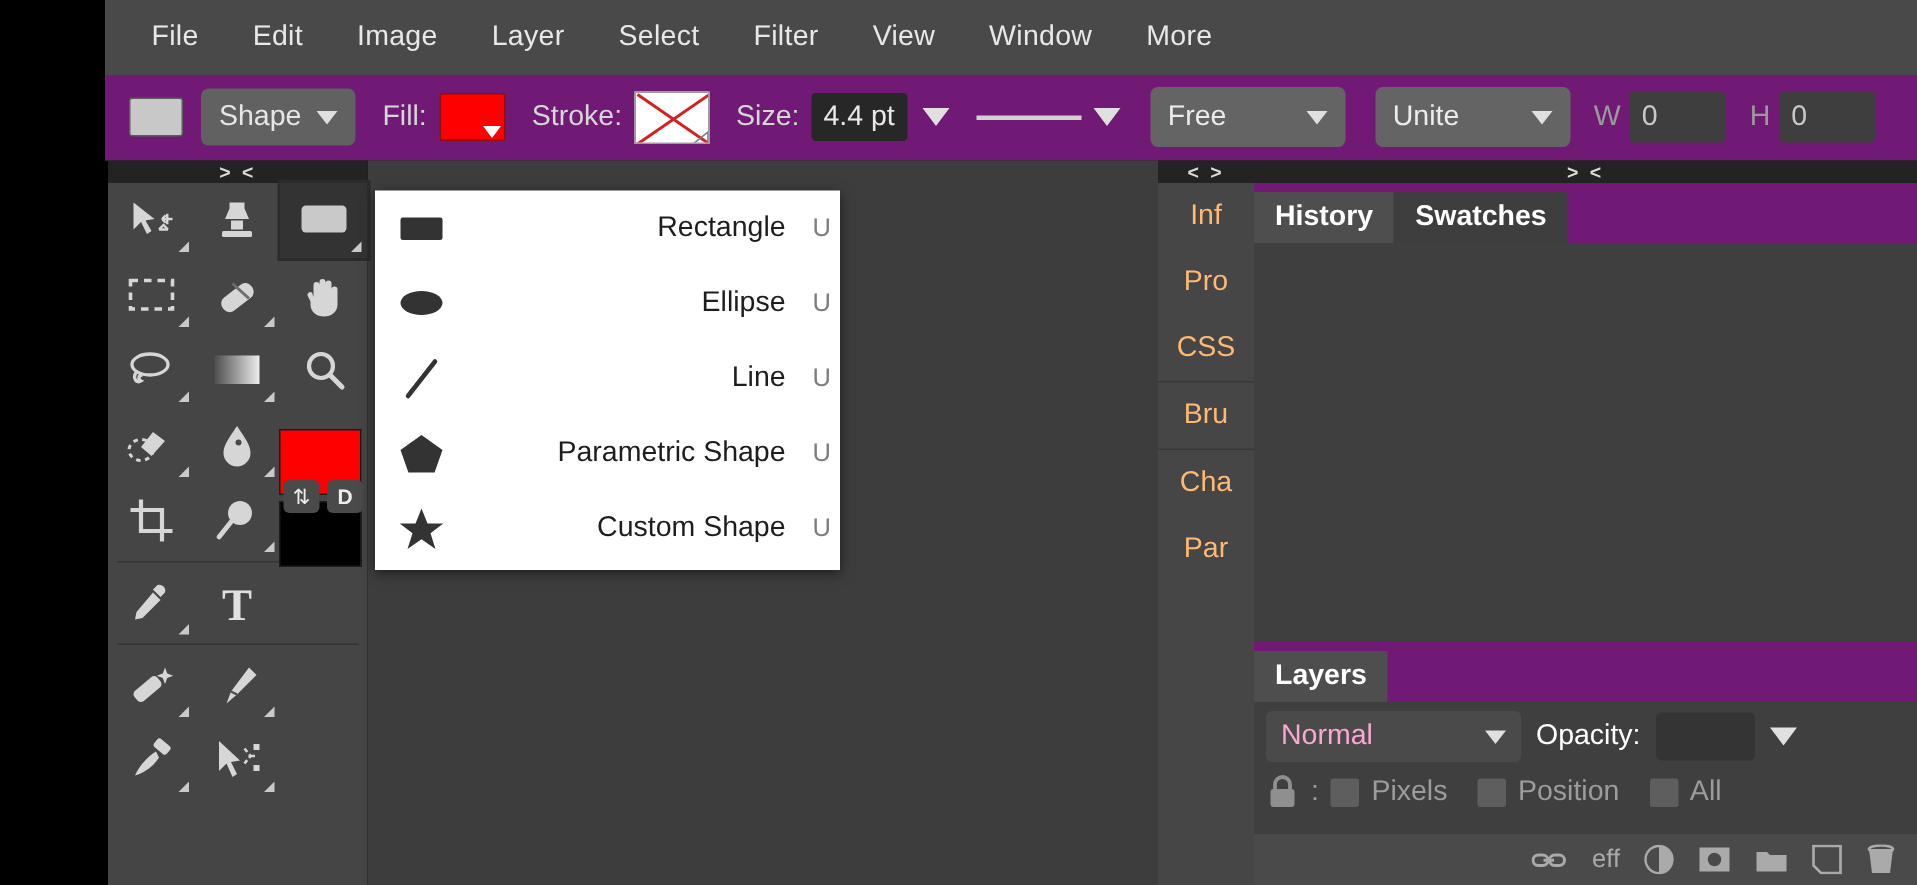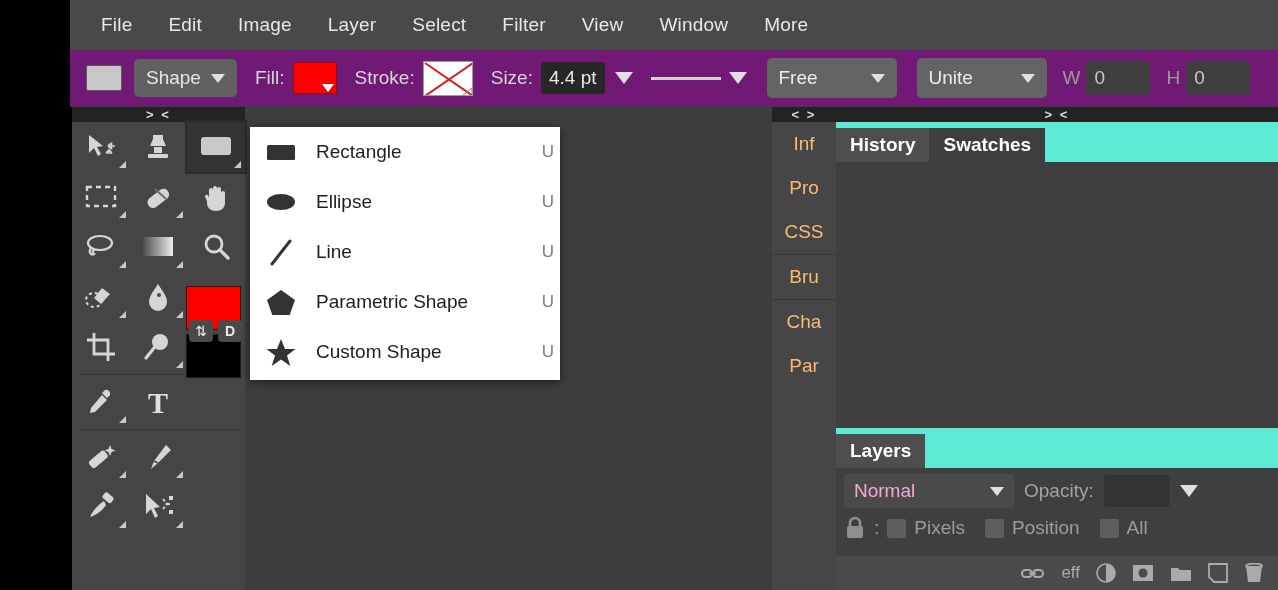--- a/index.html
+++ b/index.html
@@ -2,21 +2,21 @@
 <html><head>
 <meta charset="utf-8">
 <style>
   * { box-sizing: border-box; margin: 0; padding: 0; }
   html, body {
     width: 1278px; height: 590px;
     background: #000;
     font-family: "Liberation Sans", sans-serif;
     overflow: hidden;
   }
-  #app { position: relative; width: 1278px; height: 590px; background: #000; }
+  #app { position: relative; width: 1278px; height: 590px; background: #000; text-align: right; }
 
   
   .gutter { position: absolute; left: 0; top: 0; width: 70px; height: 590px; background: #000; }
 
   
   .menubar {
     position: absolute; left: 70px; top: 0; width: 1208px; height: 50px;
     background: #494949; display: flex; align-items: center; padding-left: 13px;
   }
   .menu-item {
@@ -121,36 +121,36 @@
   
   .vtabs { position: absolute; left: 772px; top: 122px; width: 64px; height: 468px; background: #464646; }
   .vtab {
     height: 44px; display: flex; align-items: center; justify-content: center;
     color: #fdba74; font-size: 19px;
   }
   .vtab-sep { height: 1px; background: #383838; }
 
   
   .panelwrap { position: absolute; left: 836px; top: 122px; width: 442px; height: 468px; background: #3a3a3a; }
-  .panel-head { height: 40px; background: #5eead4; display: flex; align-items: flex-end; }
+  .panel-head { height: 40px; background: #701a75; display: flex; align-items: flex-end; }
   .ptab {
     height: 34px; padding: 0 14px; display: flex; align-items: center;
     color: #fff; font-size: 19px; font-weight: bold; background: #3e3e3e;
   }
   .ptab.active { background: #4e4e4e; }
   .panel-body { background: #3f3f3f; }
 
   .layers-wrap { position: absolute; left: 836px; top: 428px; width: 442px; height: 162px; background: #3f3f3f; }
   .layer-controls { display: flex; align-items: center; padding: 6px 8px; gap: 10px; }
   .blend-combo {
     width: 170px; height: 34px; background: #4a4a4a; border-radius: 4px;
     display: flex; align-items: center; justify-content: space-between; padding: 0 10px;
     color: #f9a8d4; font-size: 19px;
   }
-  .opacity-lbl { color: #a3a3a3; font-size: 19px; }
+  .opacity-lbl { color: #ffffff; font-size: 19px; }
   .opacity-field { width: 66px; height: 32px; background: #343434; border-radius: 4px; }
   .lock-row { display: flex; align-items: center; padding: 2px 8px; gap: 8px; color: #9c9c9c; font-size: 19px; }
   .chk { width: 19px; height: 19px; background: #5e5e5e; border-radius: 2px; display: inline-block; }
   .layer-footer {
     position: absolute; left: 0; bottom: 0; width: 442px; height: 34px;
     background: #4a4a4a; display: flex; align-items: center; justify-content: flex-end; gap: 16px; padding-right: 14px;
   }
   .lf-ico { color: #a9a9a9; font-size: 15px; display: flex; align-items: center; }
 </style>
 </head>

